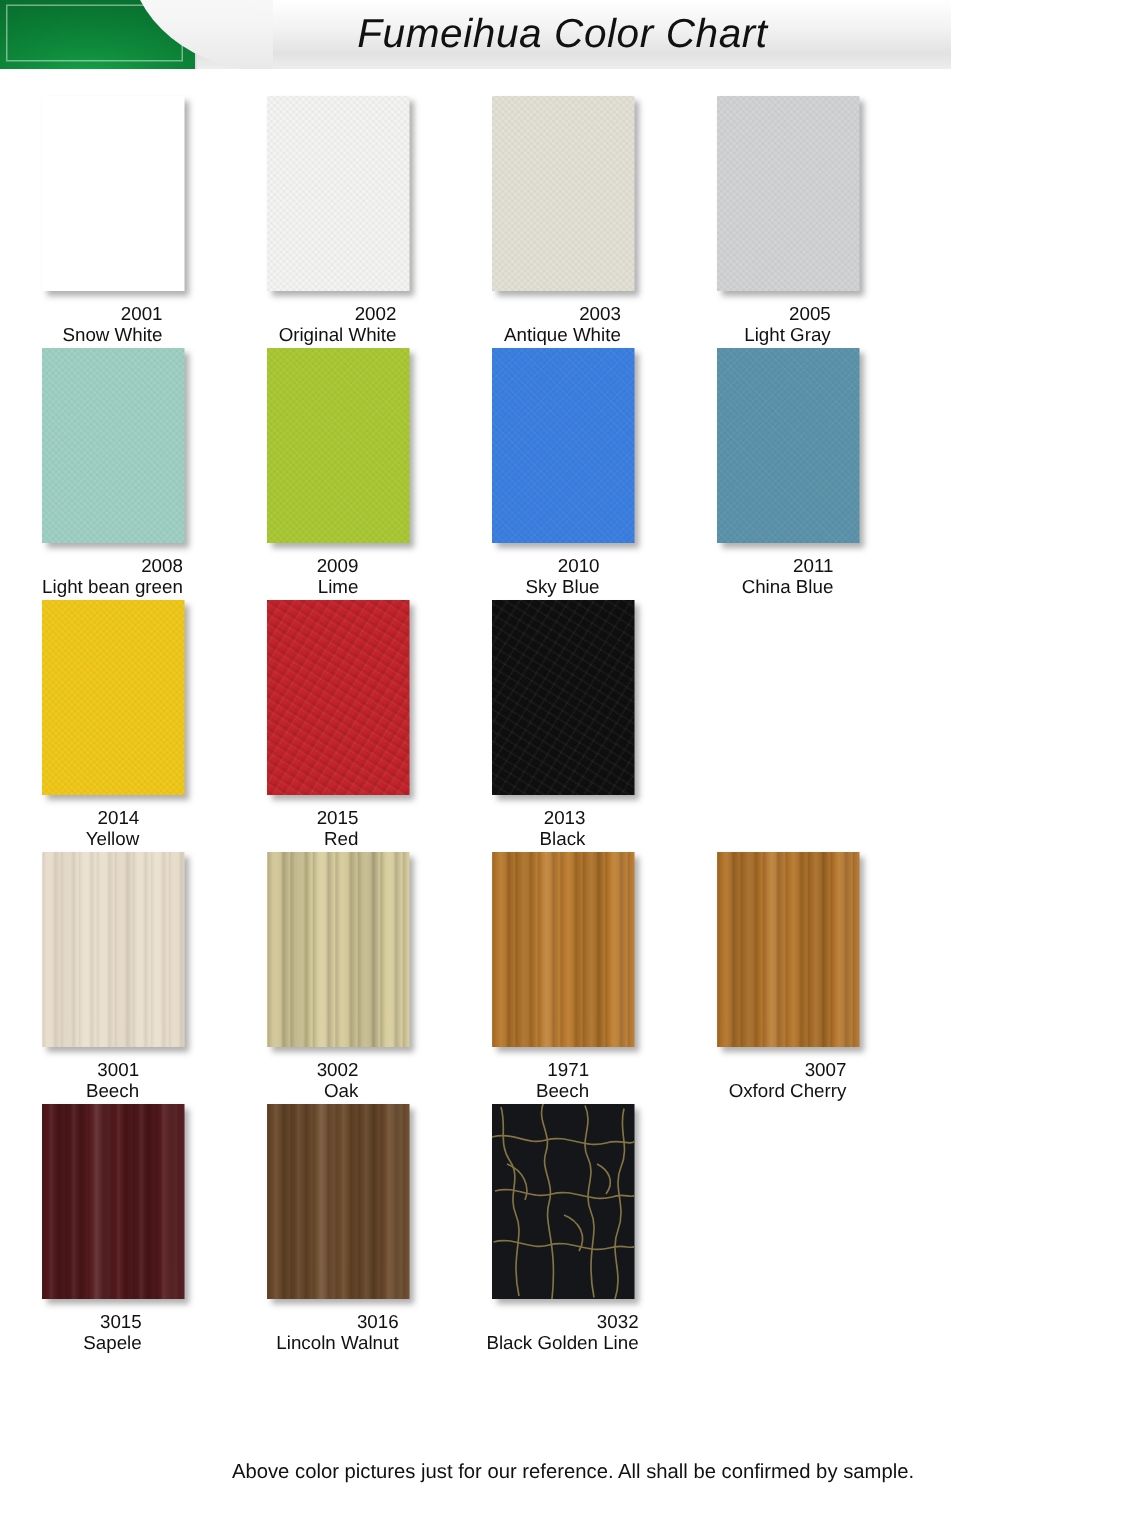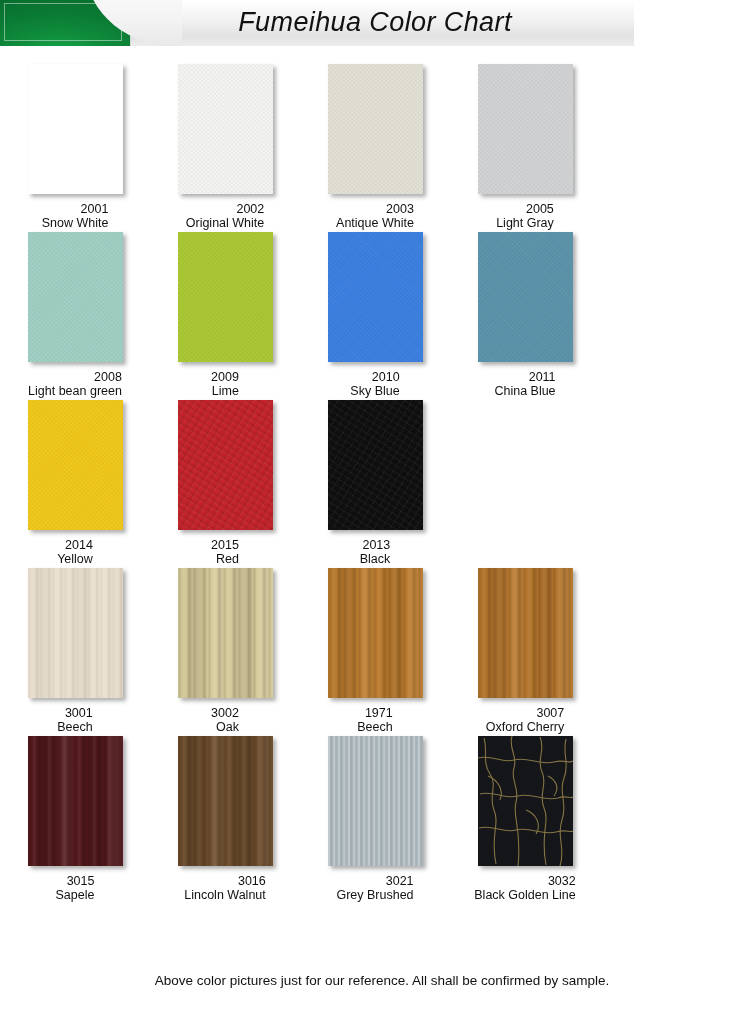--- a/index.html
+++ b/index.html
@@ -376,29 +376,20 @@
       <div class="cell">
         <div class="swatch" style="background: rgb(107, 74, 43);">
           <div class="tex tex-grain-strong"></div>
         </div>
         <div class="labels">
           <span class="code">3016</span>
           <span class="name">Lincoln Walnut</span>
         </div>
       </div>
       <div class="cell">
-        <div class="swatch" style="background: rgb(174, 186, 191);">
-          <div class="tex tex-brushed"></div>
-        </div>
-        <div class="labels">
-          <span class="code">3021</span>
-          <span class="name">Grey Brushed</span>
-        </div>
-      </div>
-      <div class="cell">
         <div class="swatch" style="background: rgb(21, 22, 26);">
           <svg class="tex" viewBox="0 0 95 130" preserveAspectRatio="none">
             <g stroke="#8a7a46" stroke-width="1.1" fill="none" opacity="0.95">
               <path d="M6 2 C10 16, 4 26, 12 38 C20 50, 10 60, 16 74 C22 88, 12 100, 18 128"></path>
               <path d="M34 0 C30 12, 40 20, 36 32 C32 44, 42 52, 38 66 C34 80, 44 92, 40 130"></path>
               <path d="M62 1 C68 14, 58 24, 64 36 C70 48, 60 58, 66 72 C72 86, 62 98, 68 129"></path>
               <path d="M88 3 C84 18, 92 28, 86 42 C80 56, 90 68, 84 84 C78 100, 88 112, 82 130"></path>
               <path d="M0 22 C14 18, 24 28, 36 24 C50 20, 62 30, 76 26 C86 23, 92 28, 95 25"></path>
               <path d="M2 58 C16 54, 26 64, 40 60 C54 56, 66 66, 80 62 C88 59, 92 63, 95 61"></path>
               <path d="M1 92 C14 88, 26 98, 38 94 C52 90, 64 100, 78 96 C88 93, 92 97, 95 95"></path>

